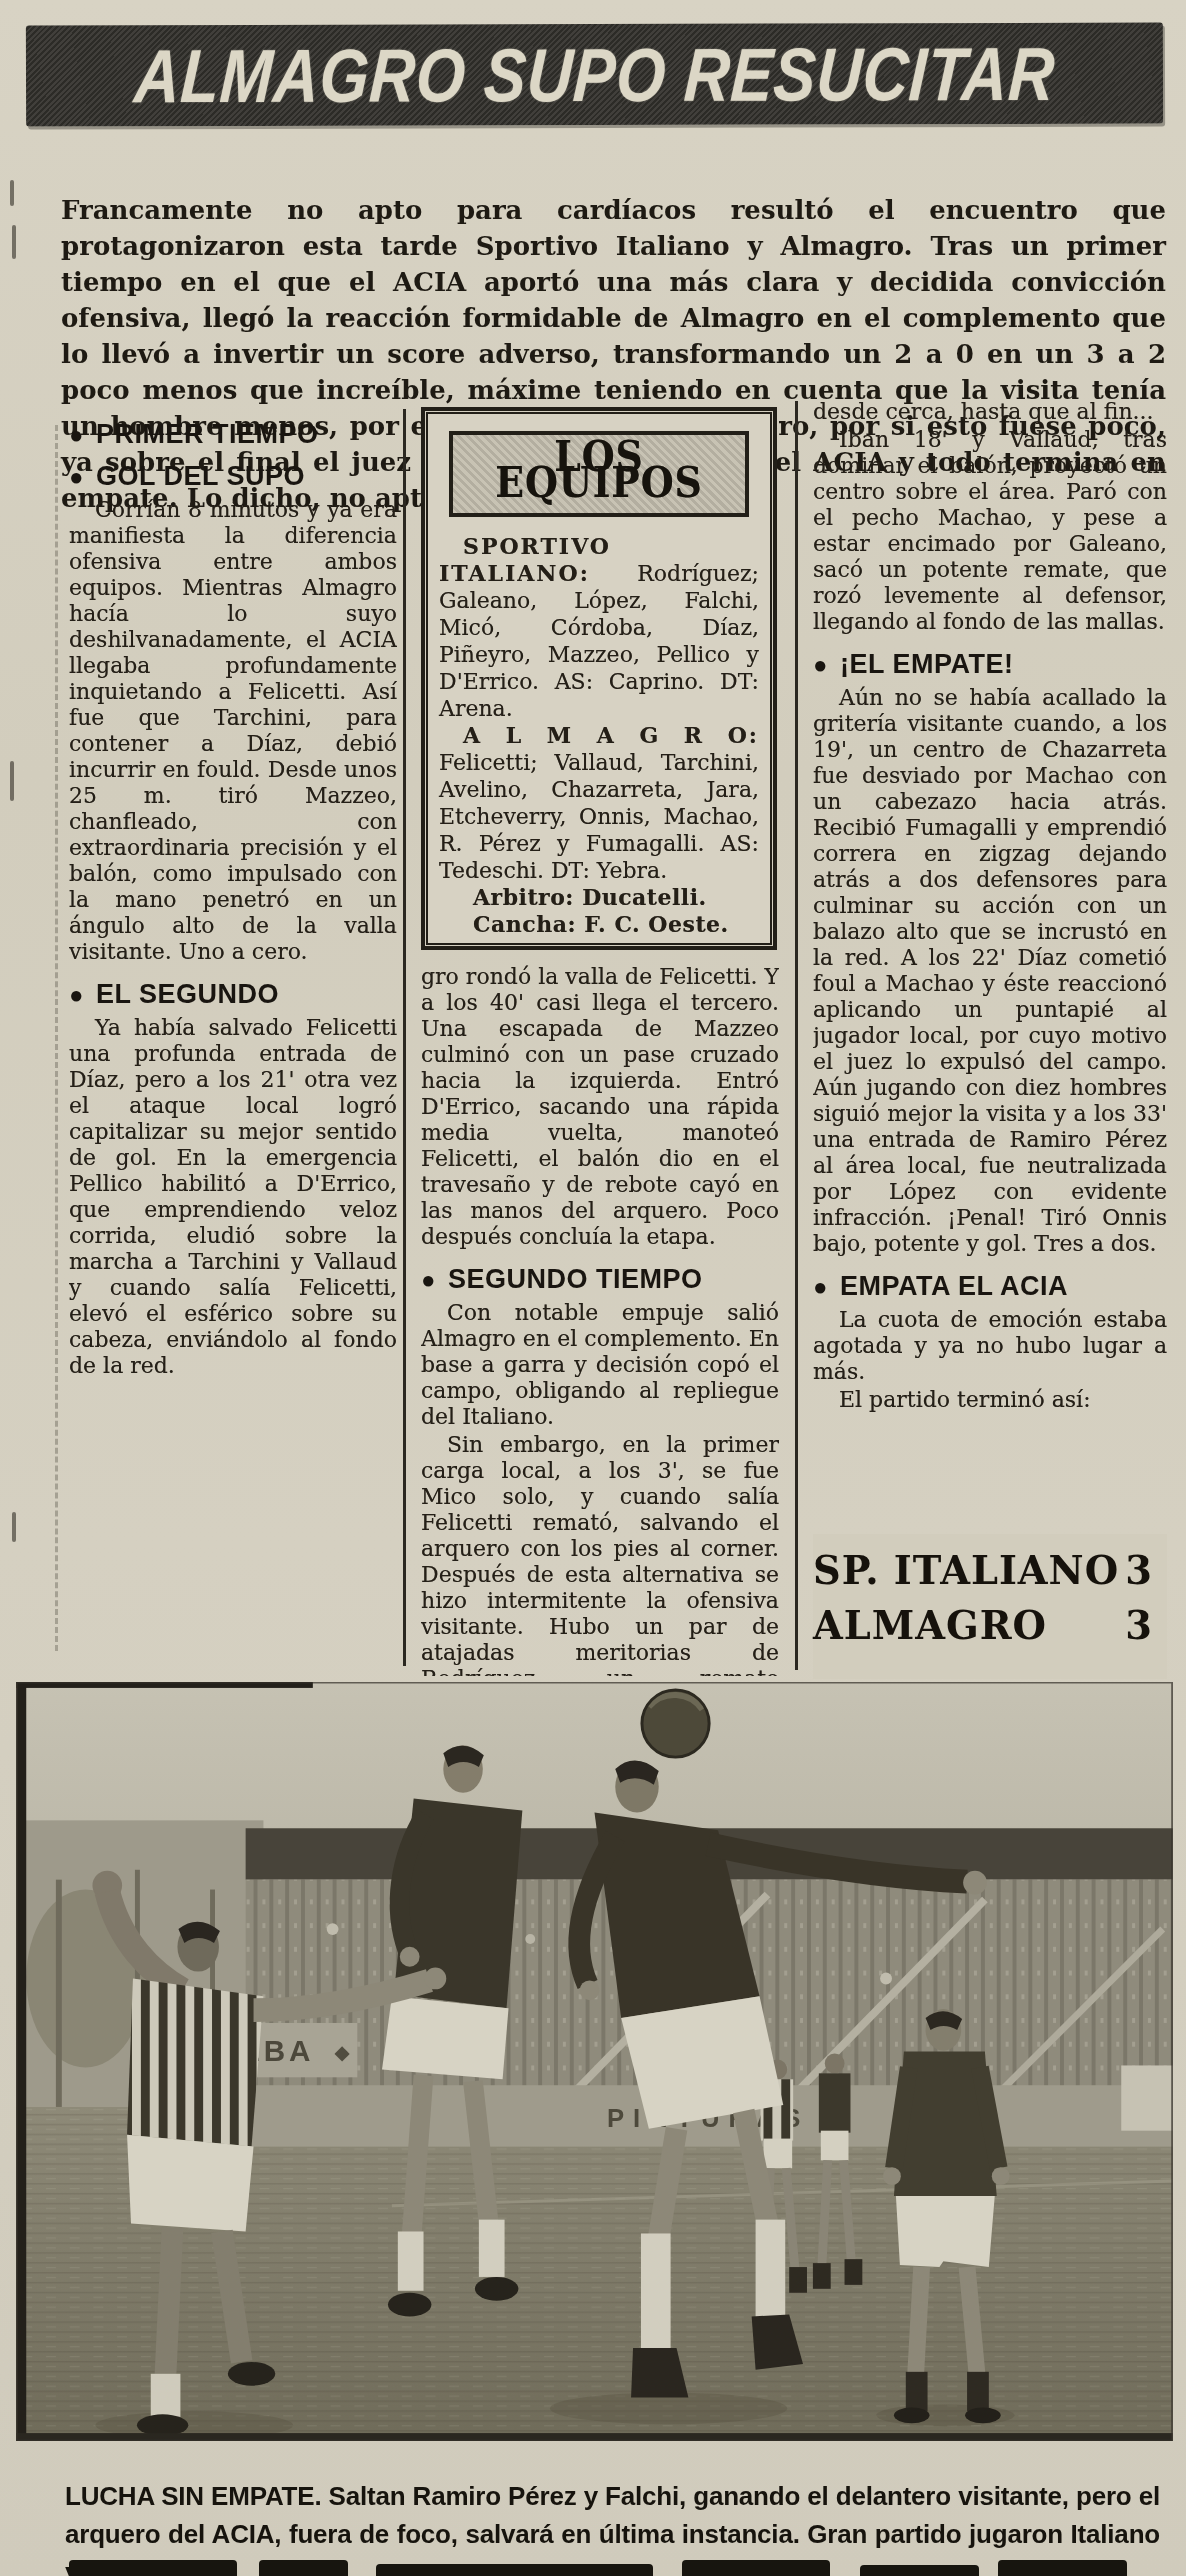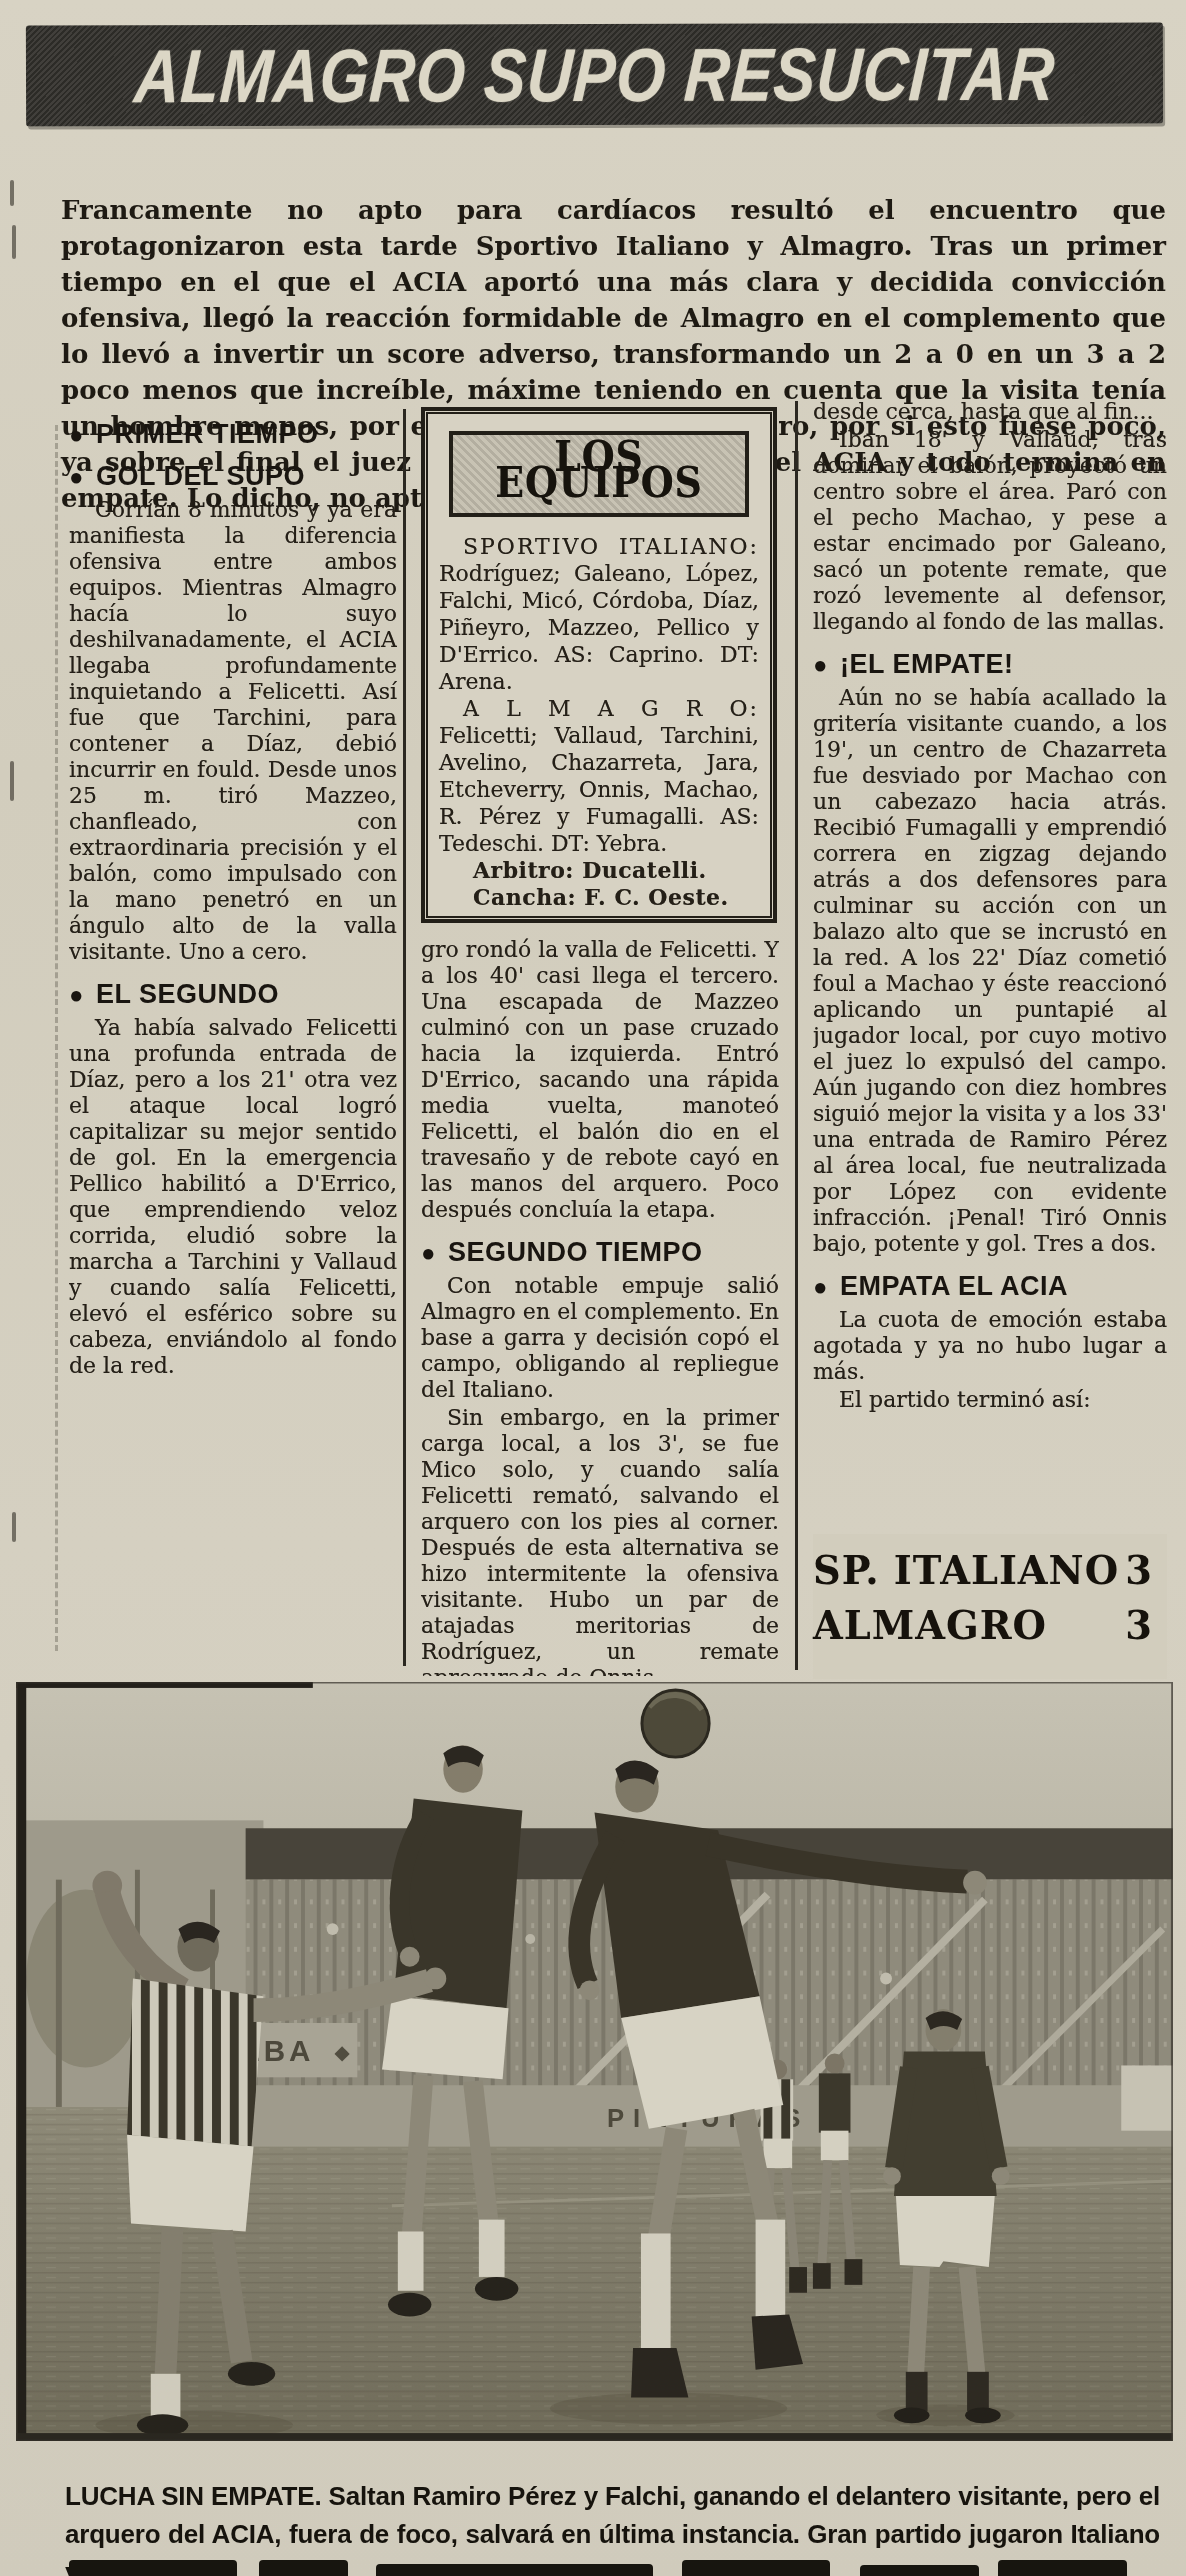--- a/index.html
+++ b/index.html
@@ -37,21 +37,21 @@
   h2.sec .dot{font-size:24px;line-height:1;transform:translateY(1px);}
   
   .eqbox{border:4px solid #221f18;box-shadow:0 0 0 1px #d5d0c1 inset,0 0 0 3px #221f18 inset;
     padding:16px 14px 8px 14px;margin:4px 2px 14px 0;background:#d7d2c3;}
   .eqtitle{margin:4px 10px 16px 10px;border:4px solid #221f18;
     background:repeating-linear-gradient(45deg,#c8c3b4 0 3px,#b3aea0 3px 6px);
     text-align:center;padding:8px 0 10px 0;}
   .eqtitle span{font-family:"DejaVu Serif",serif;font-weight:bold;font-size:43px;letter-spacing:1px;
     display:inline-block;transform:scaleX(.88);color:#16130d;}
   .eqbox p{font-size:22px;line-height:27px;margin:0;text-indent:24px;text-align:justify;}
-  .eqbox .lbl{font-weight:normal;letter-spacing:2px;}
+  .eqbox .lbl{font-weight:bold;letter-spacing:2px;}
   .eqbox p.mini{text-indent:34px;font-weight:bold;letter-spacing:0.5px;}
   
   .score{position:absolute;left:813px;top:1139px;width:354px;min-height:133px;background:#d2cdbd;
     padding-top:12px;z-index:5;}
   .score .row{display:flex;justify-content:space-between;align-items:baseline;
     font-family:"DejaVu Serif",serif;font-weight:bold;font-size:40px;letter-spacing:1px;color:#16120c;
     transform:scaleX(.96);transform-origin:left;margin-bottom:8px;white-space:nowrap;}
   
   .photo{position:absolute;left:16px;top:1682px;width:1157px;height:759px;background:#b5b1a3;}
   .photo svg{display:block;}

